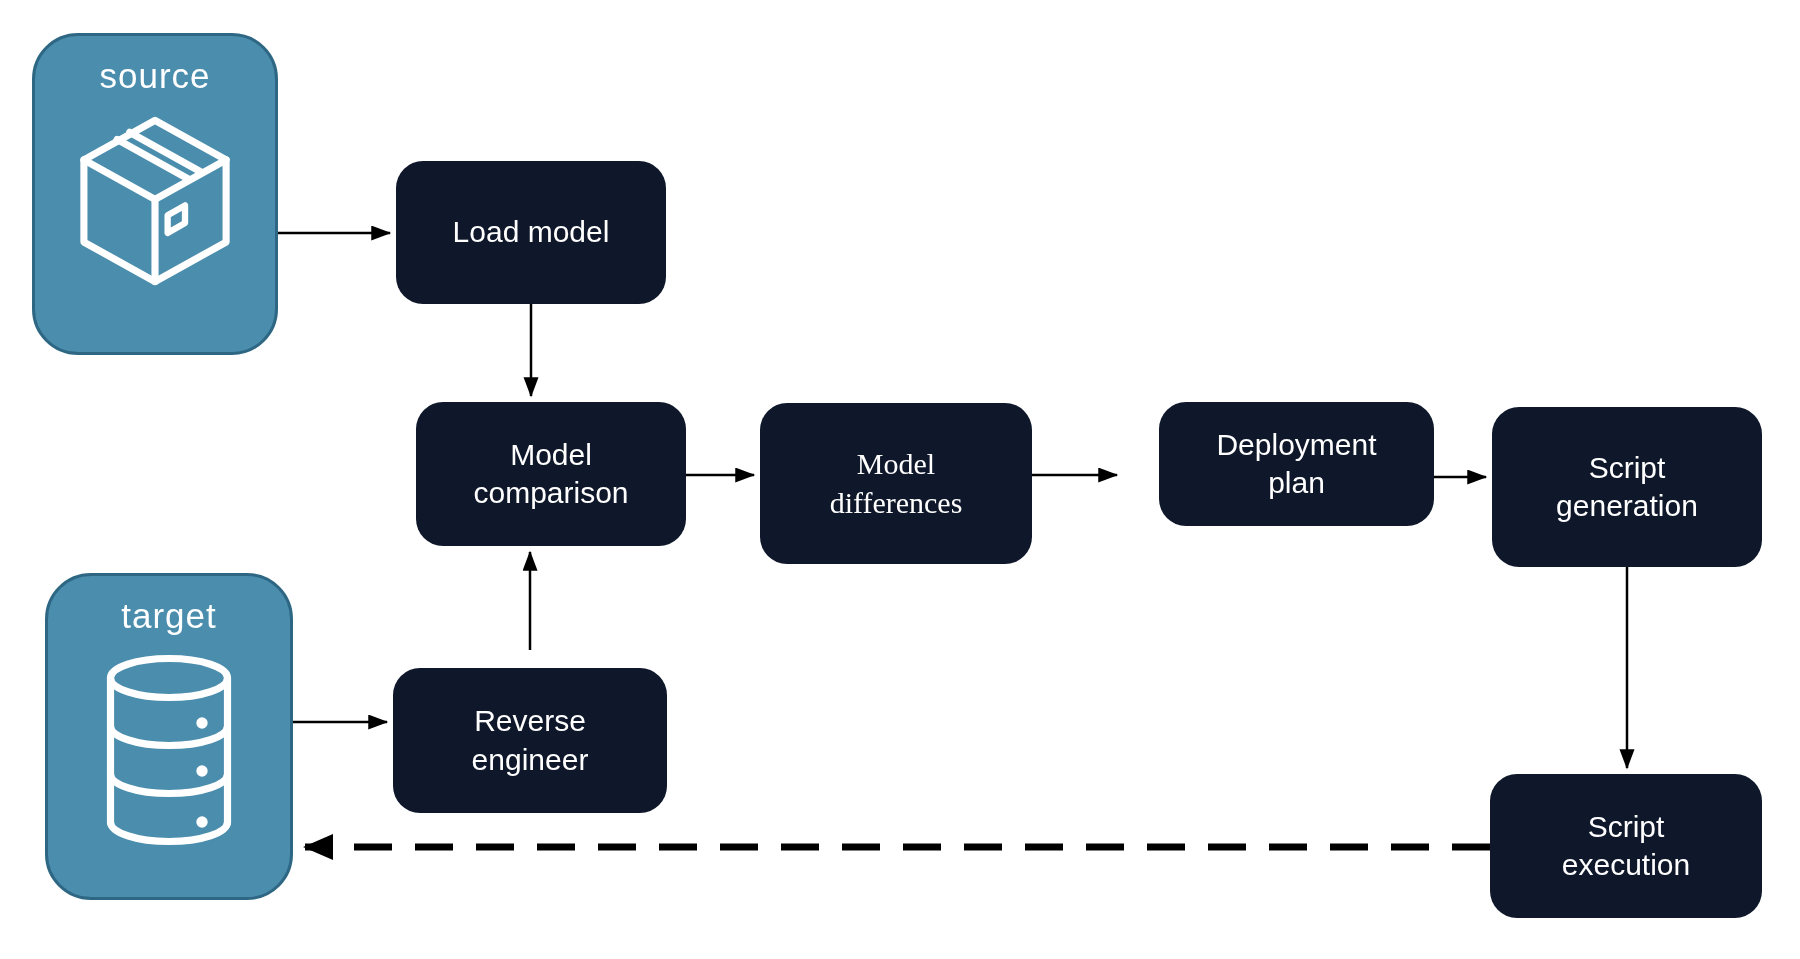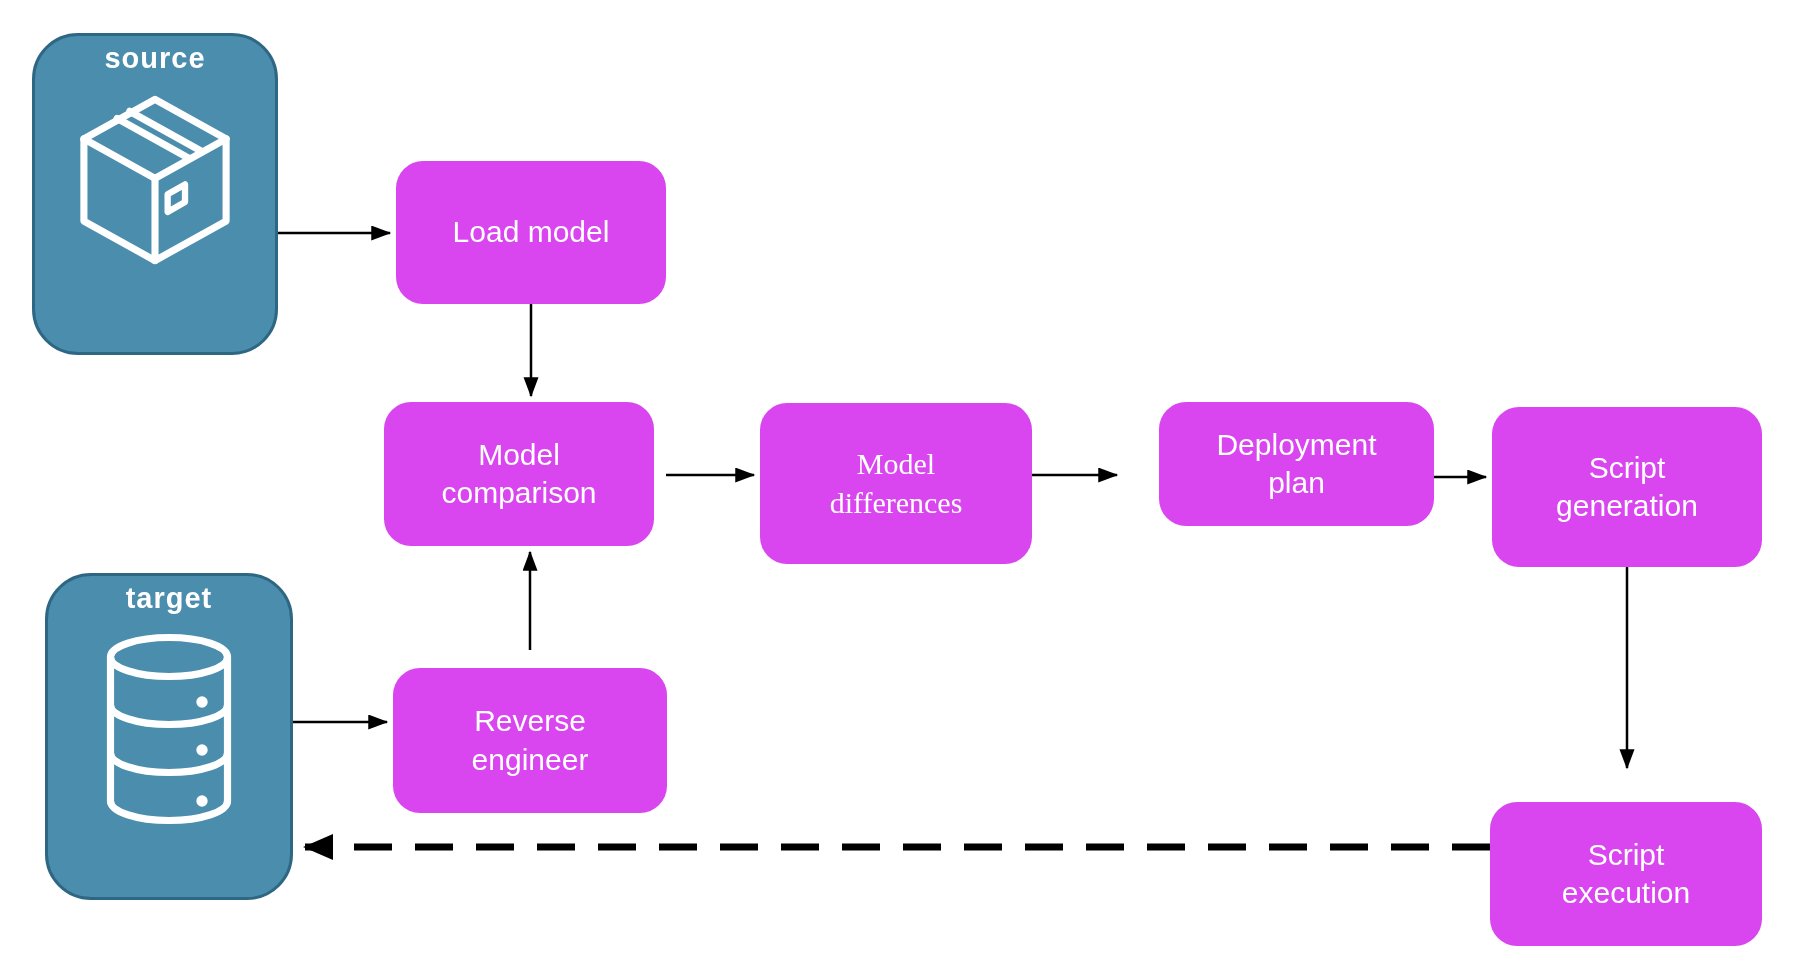--- a/index.html
+++ b/index.html
@@ -26,52 +26,52 @@
     background: #4A8DAD;
     border: 3px solid #2E6783;
     border-radius: 46px;
     box-sizing: border-box;
     color: #ffffff;
     display: flex;
     flex-direction: column;
     align-items: center;
   }
   .env-label {
-    font-size: 29px;
-    font-weight: bold;
+    font-size: 35px;
+    font-weight: normal;
     letter-spacing: 1px;
-    margin-top: 6px;
+    margin-top: 20px;
   }
   .env-icon { margin-top: 18px; }
   .env-icon svg { display: block; }
 
   .process {
     position: absolute;
-    background: #d946ef;
+    background: #0f172a;
     border-radius: 27px;
     color: #ffffff;
     display: flex;
     align-items: center;
     justify-content: center;
     text-align: center;
     font-size: 30px;
     line-height: 1.28;
   }
   .process .lbl { display: inline-block; max-width: 205px; }
 
   
   #node-source            { left: 32px;   top: 33px;  width: 246px; height: 322px; }
   #node-target            { left: 45px;   top: 573px; width: 248px; height: 327px; }
   #node-load-model        { left: 396px;  top: 161px; width: 270px; height: 143px; }
-  #node-model-comparison  { left: 384px;  top: 402px; width: 270px; height: 144px; }
+  #node-model-comparison  { left: 416px;  top: 402px; width: 270px; height: 144px; }
   #node-model-differences { left: 760px;  top: 403px; width: 272px; height: 161px; font-family: Liberation Serif, serif; }
   #node-deployment-plan   { left: 1159px; top: 402px; width: 275px; height: 124px; align-items: center; }
   #node-script-generation { left: 1492px; top: 407px; width: 270px; height: 160px; }
   #node-reverse-engineer  { left: 393px;  top: 668px; width: 274px; height: 145px; }
-  #node-script-execution  { left: 1490px; top: 774px; width: 272px; height: 144px; margin-top: 28px; }
+  #node-script-execution  { left: 1490px; top: 774px; width: 272px; height: 144px; }
 </style>
 </head>
 <body>
 
 <div class="canvas">
 
   <svg class="edges-layer" width="1800" height="959" viewBox="0 0 1800 959" xmlns="http://www.w3.org/2000/svg">
     <defs>
       <marker id="arrow" markerWidth="10" markerHeight="8" refX="7.5" refY="3" orient="auto" markerUnits="strokeWidth">
         <path d="M0,0 L8,3 L0,6 Z" fill="#000000"></path>

